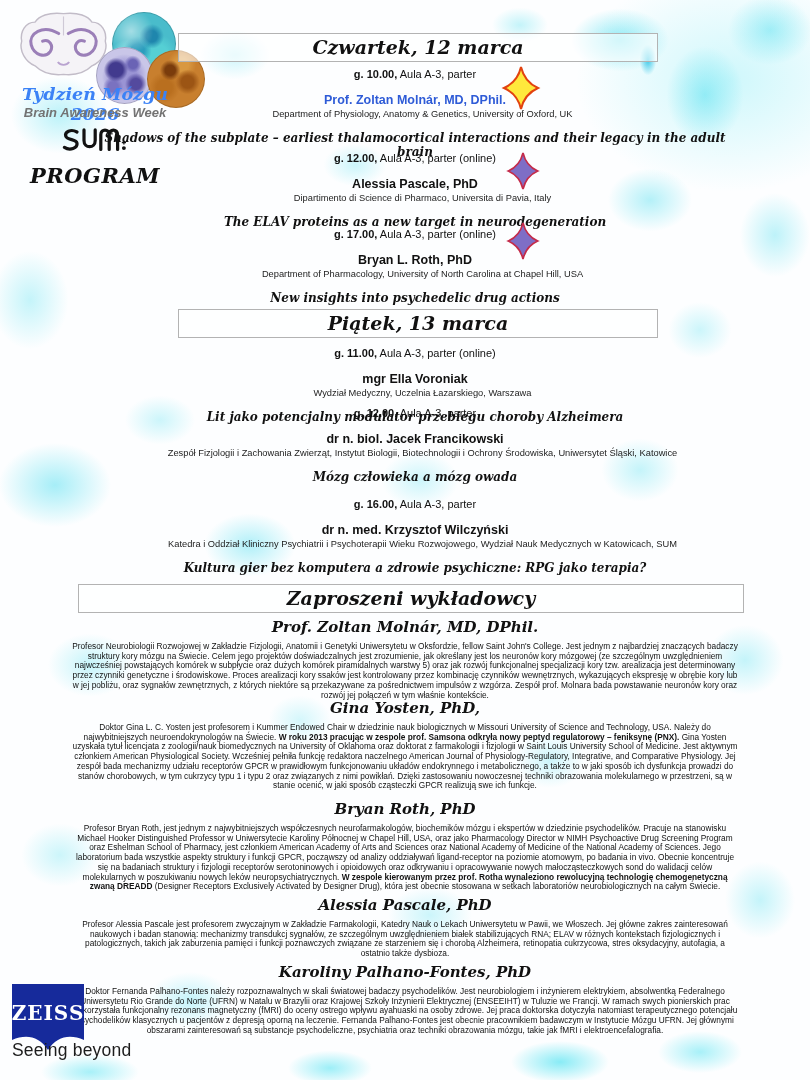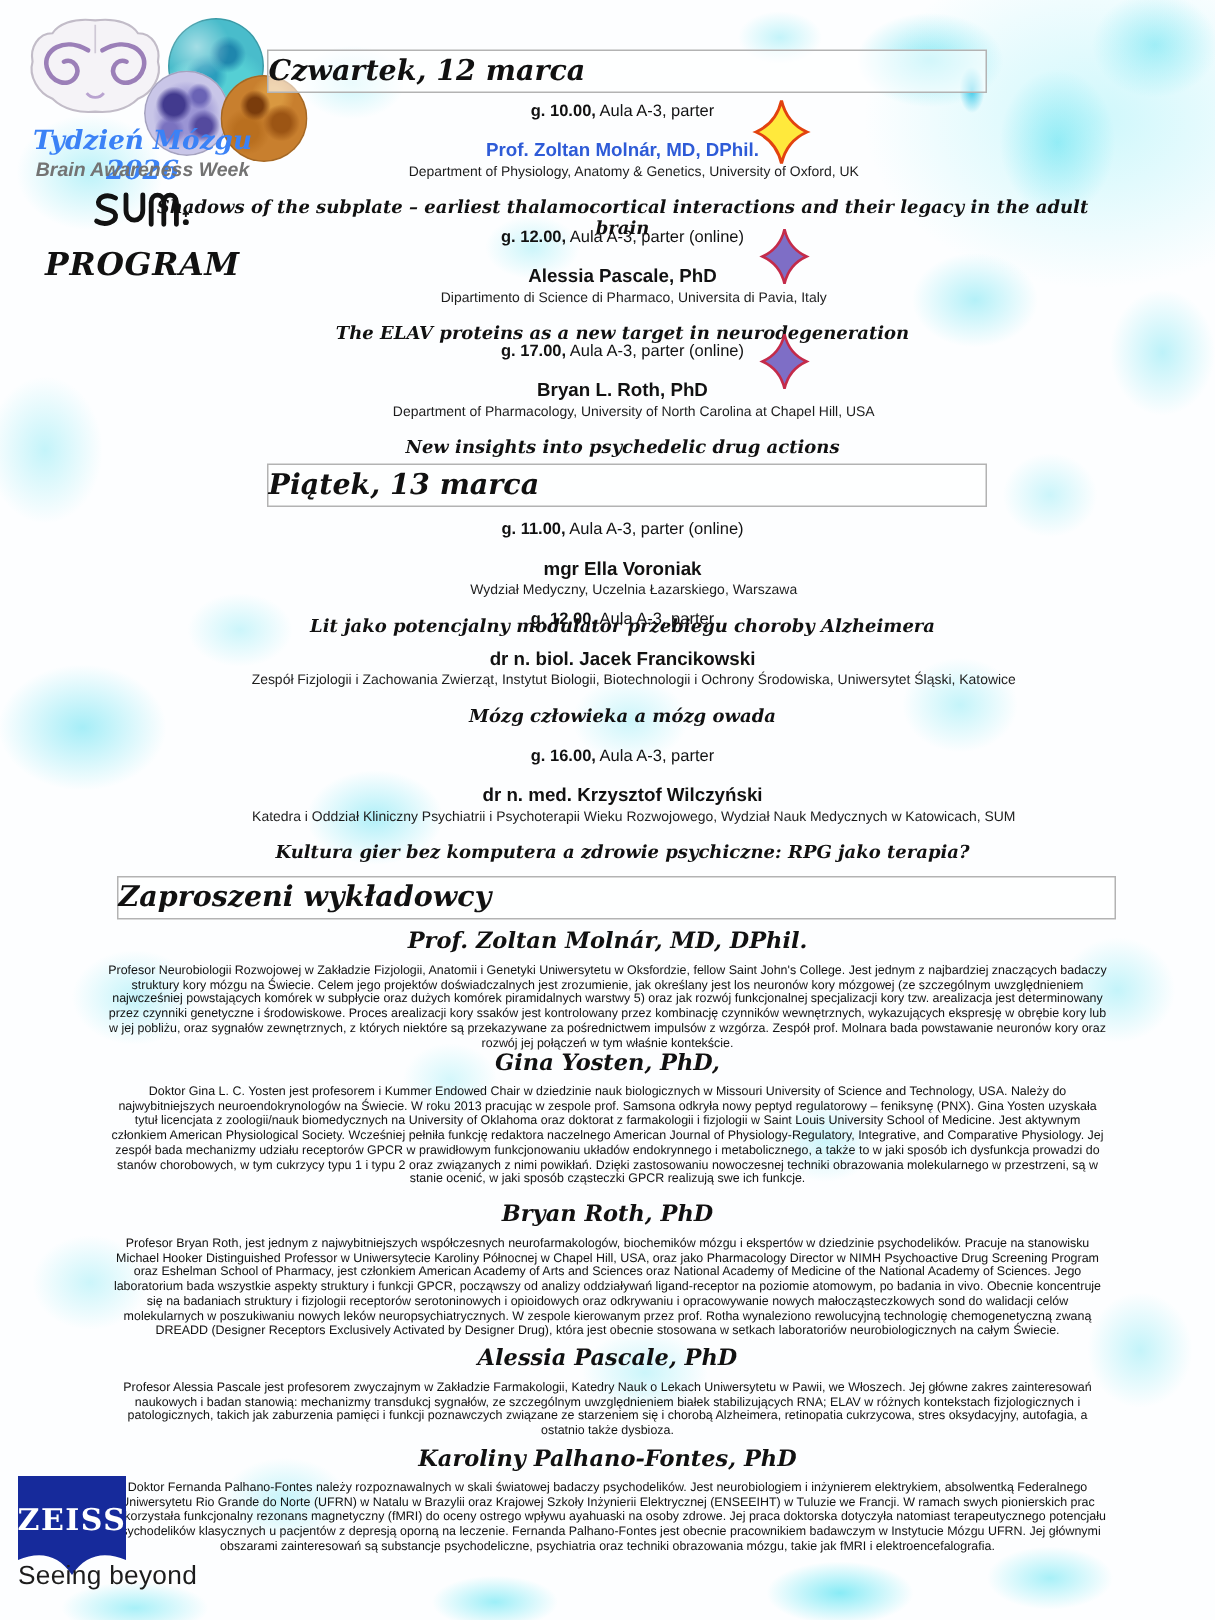--- a/index.html
+++ b/index.html
@@ -58,39 +58,39 @@
       radial-gradient(circle at 30% 65%, #b96f1f 0 14%, transparent 28%),
       radial-gradient(circle at 60% 25%, #d99840 0 12%, transparent 26%), #c87f2e;}
   .brand-title{position:absolute;left:6px;top:84px;width:178px;text-align:center;
       font-family:"DejaVu Serif",serif;font-weight:bold;font-style:italic;font-size:17.5px;color:#3b82f6;}
   .brand-sub{position:absolute;left:6px;top:105px;width:178px;text-align:center;
       font-weight:bold;font-style:italic;font-size:13px;color:#737373;}
   .sum{position:absolute;left:56px;top:121px;}
   .program{position:absolute;left:6px;top:163px;width:178px;text-align:center;
       font-family:"DejaVu Serif",serif;font-weight:bold;font-style:italic;font-size:21px;letter-spacing:.5px;color:#111;}
   
-  .hbox{position:absolute;background:rgba(255,255,255,.6);border:1px solid #b3b3b3;text-align:left;}
+  .hbox{position:absolute;background:rgba(255,255,255,.6);border:1px solid #b3b3b3;text-align:center;}
   .hbox h2{margin:0;font-family:"DejaVu Serif",serif;font-weight:bold;font-style:italic;font-size:19px;line-height:27px;color:#111;}
   .box-czw{left:178px;top:33px;width:478px;height:27px;}
   .box-pia{left:178px;top:309px;width:478px;height:27px;}
   .box-zap{left:78px;top:584px;width:664px;height:27px;}
   
   .entry{position:absolute;left:85px;width:660px;text-align:center;}
   .time{font-size:11px;margin-bottom:13px;color:#111;}
   .tb{font-weight:bold;}
   .spk{font-size:12.5px;font-weight:bold;color:#111;}
   .spk.blue{color:#2e5bd7;}
   .aff{font-size:9.3px;margin-top:2px;color:#1c1c1c;padding-left:15px;}
   .talk{font-family:"DejaVu Serif",serif;font-style:italic;font-weight:bold;font-size:12px;margin-top:12px;color:#111;}
   .star{position:absolute;}
   
   .spk-block{position:absolute;left:72px;width:666px;text-align:center;}
   .spk-block h3{margin:0 0 6px;font-family:"DejaVu Serif",serif;font-weight:bold;font-style:italic;font-size:15px;color:#111;}
   .bio{font-size:8.3px;line-height:1.17;color:#111;margin:0;}
-  .bio .b{font-weight:normal;}
+  .bio .b{font-weight:bold;}
   
   .zeiss{position:absolute;left:10px;top:983px;}
   .tagline{position:absolute;left:12px;top:1040px;font-size:17.5px;color:#1c1c1c;letter-spacing:.2px;}
 </style>
 </head>
 <body>
 
 <div class="page">
   <div class="texture"></div>
 

